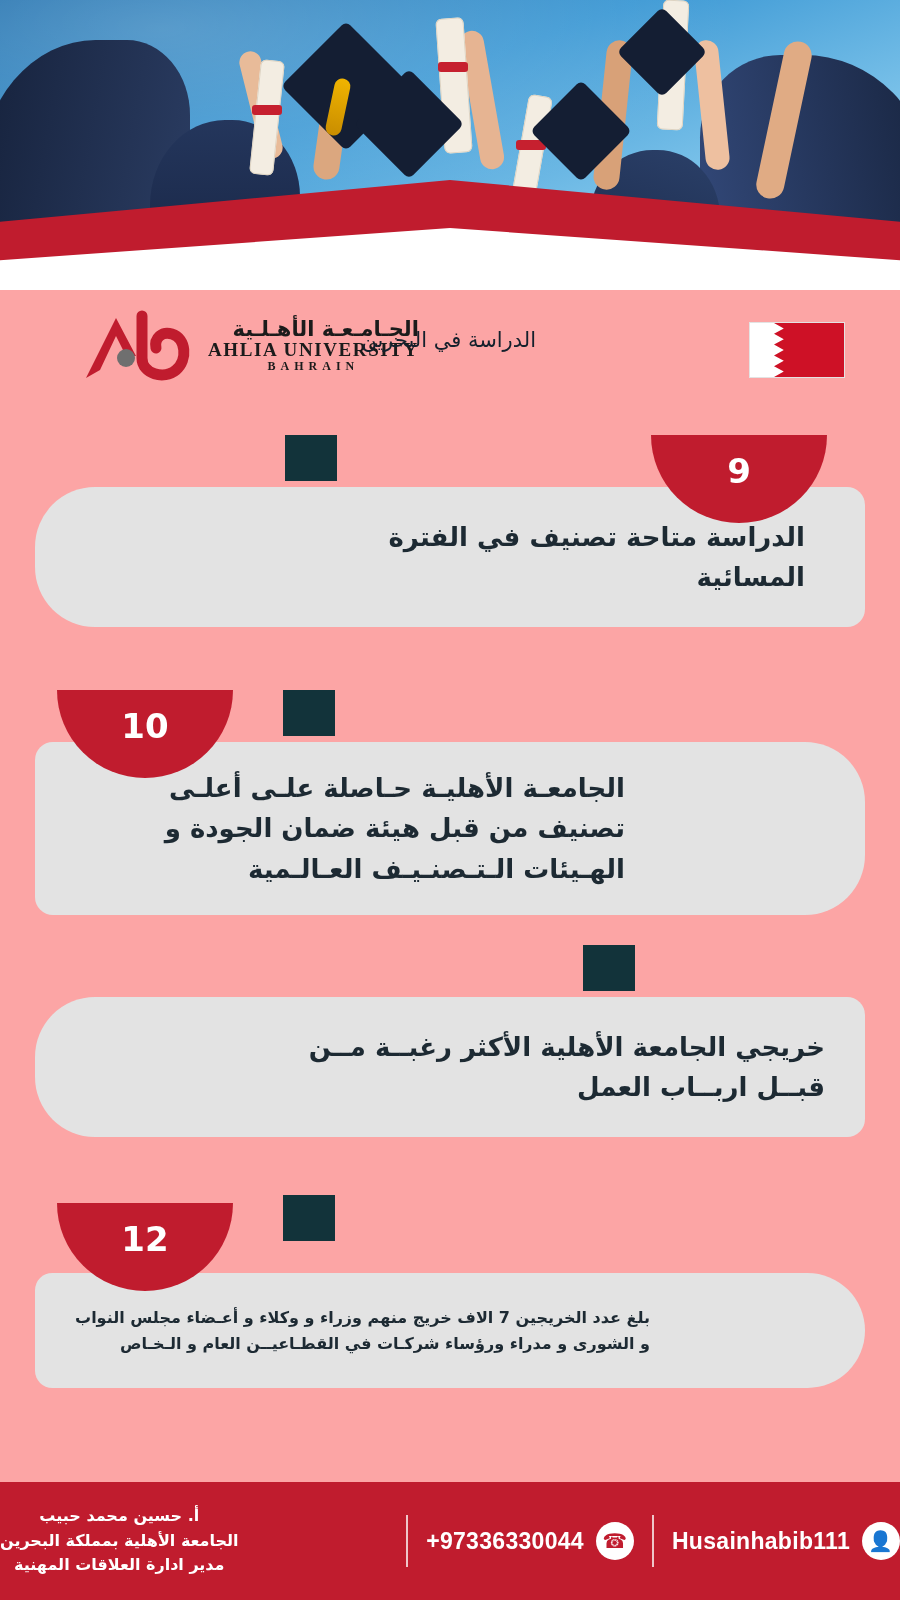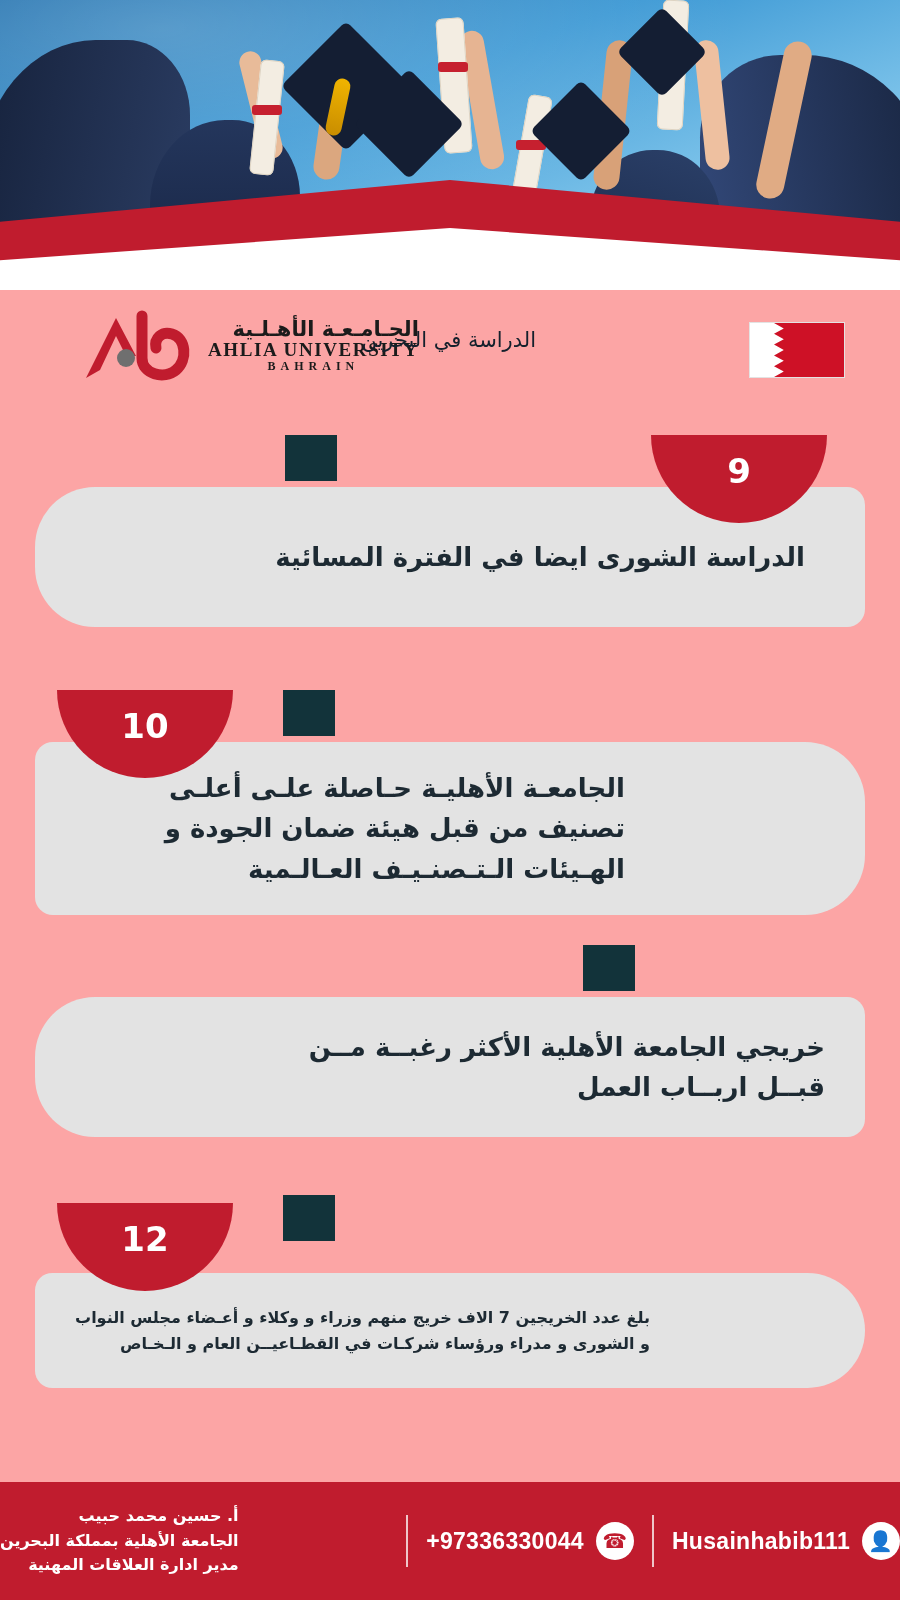--- a/index.html
+++ b/index.html
@@ -136,21 +136,21 @@
     display: flex; align-items: center;
   }
   .f-left { display: flex; align-items: center; gap: 18px; padding-right: 0; padding-left: 26px; }
   .f-item { display: flex; align-items: center; gap: 12px; }
   .f-circle {
     width: 38px; height: 38px; border-radius: 50%; background: #fff; color: #c01c2e;
     display: flex; align-items: center; justify-content: center; font-size: 20px;
   }
   .f-label { font-size: 23px; font-weight: bold; letter-spacing: .3px; font-family: "Liberation Sans", sans-serif; direction: ltr; }
   .f-div { width: 2px; height: 52px; background: rgba(255,255,255,.75); }
-  .f-right { margin-right: auto; padding-right: 26px; text-align: right; line-height: 1.55; }
+  .f-right { margin-right: auto; padding-right: 26px; text-align: center; line-height: 1.55; }
   .f-right div { font-size: 16px; font-weight: bold; }
 </style>
 </head>
 <body>
 
 <div class="page">
 
   <div class="hero">
     <div class="sky-grad"></div>
     <div class="gown g1"></div>
@@ -200,21 +200,21 @@
       <div class="flag-red"></div>
     </div>
   </div>
 
   <div class="card" style="top:435px;">
     <div class="notch" style="left:250px; top:0;"></div>
     <div class="badge bot" style="right:38px; top:0;">
       <span>9</span>
     </div>
     <div class="card-body r-round" style="margin-top:52px; padding-right:60px; padding-left:240px;">
-      <div class="card-text t-right">الدراسة الشورى ايضا في الفترة المسائية</div>
+      <div class="card-text t-right">الدراسة متاحة تصنيف في الفترة المسائية</div>
     </div>
   </div>
 
   <div class="card" style="top:690px;">
     <div class="notch" style="left:248px; top:0;"></div>
     <div class="badge bot" style="left:22px; top:0;">
       <span>10</span>
     </div>
     <div class="card-body l-round" style="margin-top:52px; padding-left:60px; padding-right:240px; min-height:150px;">
       <div class="card-text t-right">الجامعـة الأهليـة حـاصلة علـى أعلـى تصنيف من قبل هيئة ضمان الجودة و الهـيئات الـتـصنـيـف العـالـمية</div>

